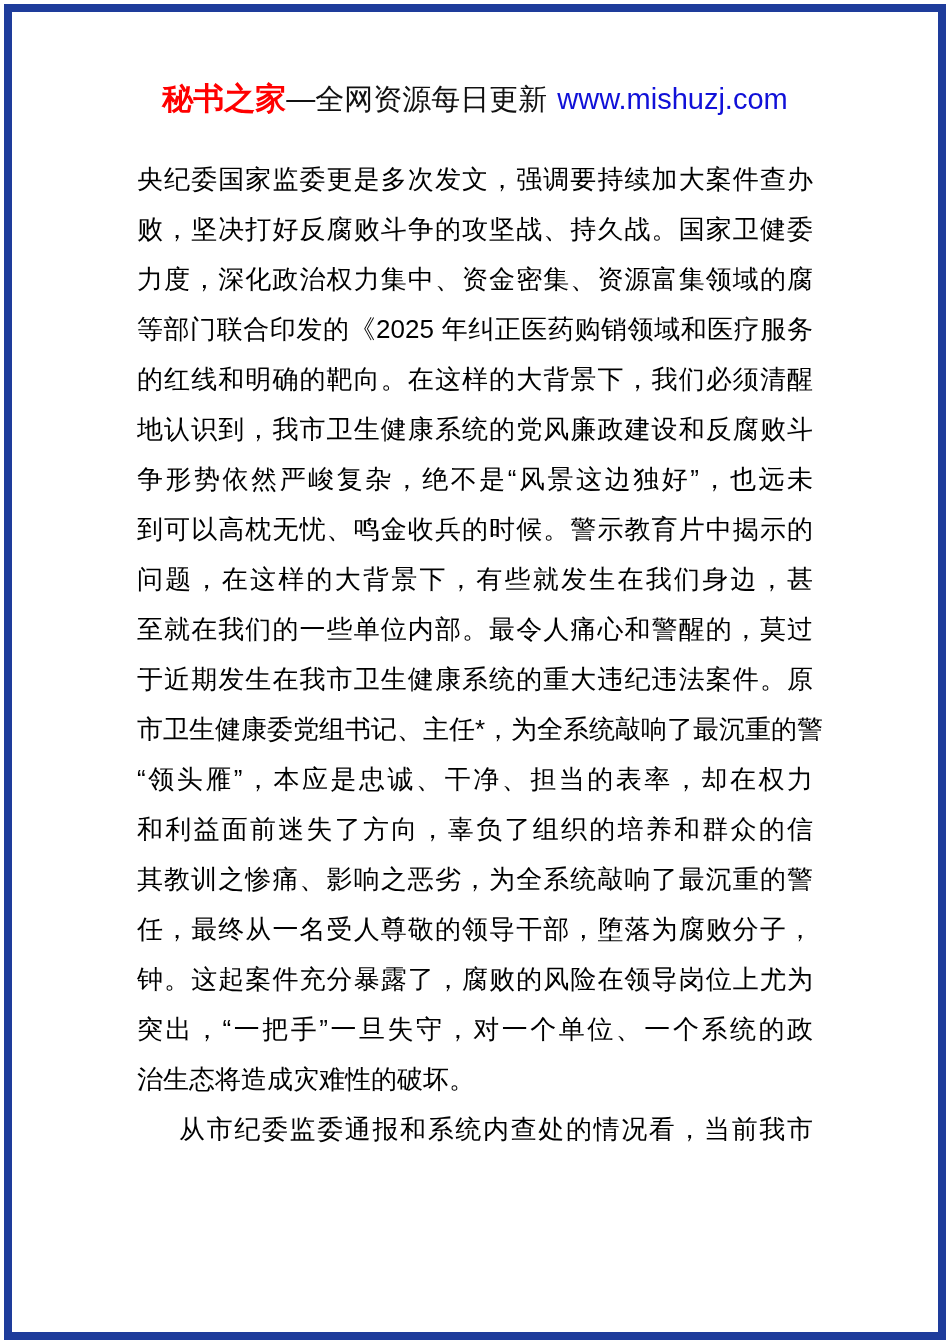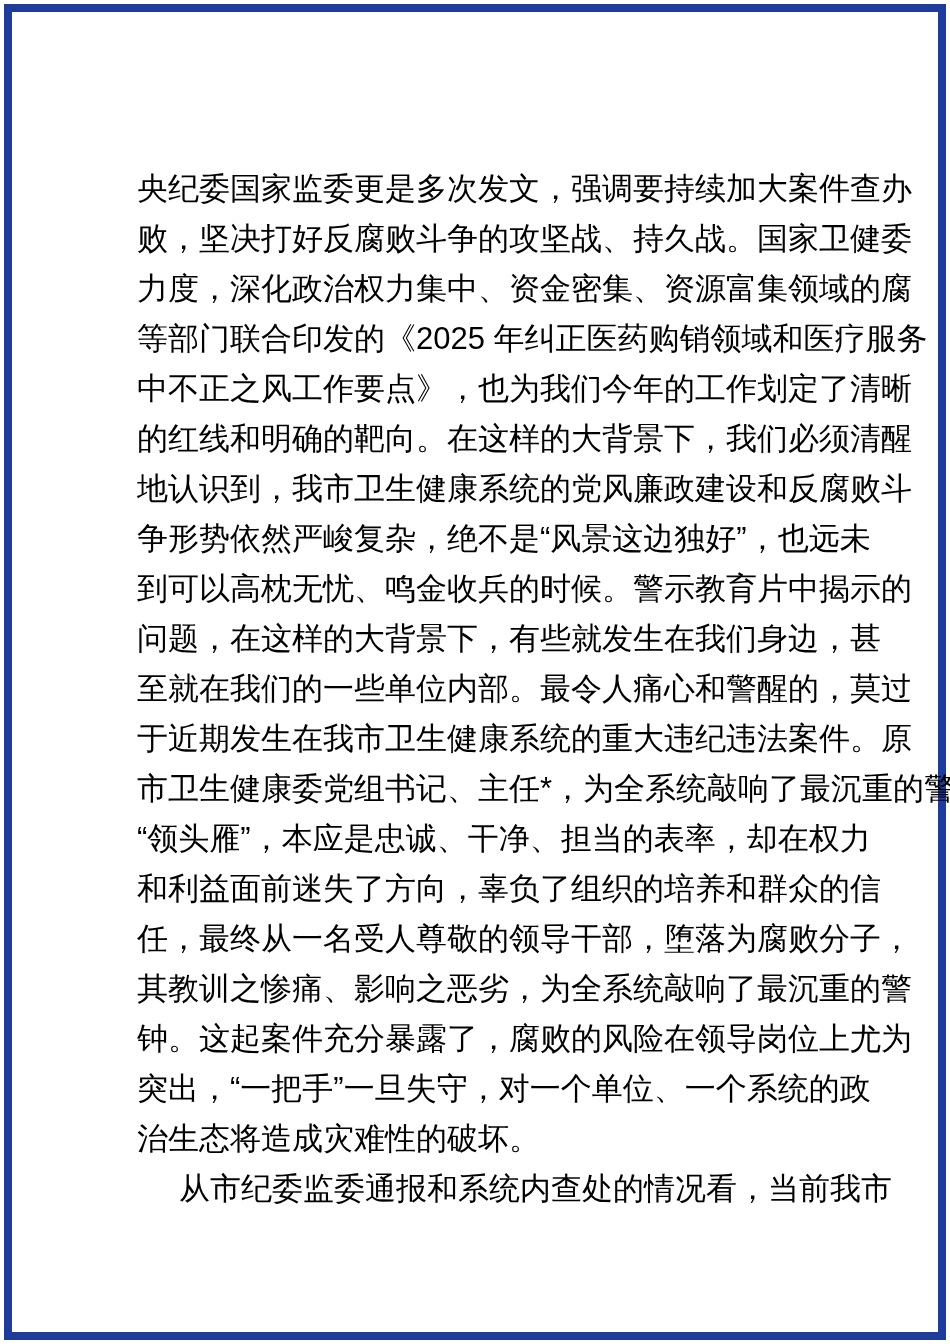--- a/index.html
+++ b/index.html
@@ -41,25 +41,25 @@
     color: #111111;
     font-weight: 400;
   }
   .site-url {
     color: #1010d8;
     text-decoration: none;
     margin-left: 10px;
   }
   .body-text {
     position: absolute;
-    top: 164px;
+    top: 154px;
     left: 137px;
     width: 676px;
     color: #000000;
-    font-size: 31px;
+    font-size: 26px;
     font-weight: 400;
   }
   .line {
     line-height: 50px;
     height: 50px;
     text-align: justify;
     text-align-last: justify;
     white-space: nowrap;
   }
   .line.flush {
@@ -69,37 +69,39 @@
   .line.indent {
     padding-left: 42px;
   }
 </style>
 </head>
 <body>
 
 <div class="page">
   <div class="page-border"></div>
 
+  <div class="header">
+    <span class="site-name">秘书之家</span><span class="tagline">—全网资源每日更新</span><a class="site-url">www.mishuzj.com</a>
+  </div>
 
   <div class="body-text" id="body-text">
       <div class="line">央纪委国家监委更是多次发文，强调要持续加大案件查办</div>
       <div class="line">败，坚决打好反腐败斗争的攻坚战、持久战。国家卫健委</div>
       <div class="line">力度，深化政治权力集中、资金密集、资源富集领域的腐</div>
       <div class="line">等部门联合印发的《2025 年纠正医药购销领域和医疗服务</div>
-      <div class="line">中不正之风工作要点》，也为我们今年的工作划定了清晰</div>
       <div class="line">的红线和明确的靶向。在这样的大背景下，我们必须清醒</div>
       <div class="line">地认识到，我市卫生健康系统的党风廉政建设和反腐败斗</div>
       <div class="line">争形势依然严峻复杂，绝不是“风景这边独好”，也远未</div>
       <div class="line">到可以高枕无忧、鸣金收兵的时候。警示教育片中揭示的</div>
       <div class="line">问题，在这样的大背景下，有些就发生在我们身边，甚</div>
       <div class="line">至就在我们的一些单位内部。最令人痛心和警醒的，莫过</div>
       <div class="line">于近期发生在我市卫生健康系统的重大违纪违法案件。原</div>
       <div class="line">市卫生健康委党组书记、主任*，为全系统敲响了最沉重的警</div>
       <div class="line">“领头雁”，本应是忠诚、干净、担当的表率，却在权力</div>
       <div class="line">和利益面前迷失了方向，辜负了组织的培养和群众的信</div>
+      <div class="line">其教训之惨痛、影响之恶劣，为全系统敲响了最沉重的警</div>
       <div class="line">任，最终从一名受人尊敬的领导干部，堕落为腐败分子，</div>
-      <div class="line">其教训之惨痛、影响之恶劣，为全系统敲响了最沉重的警</div>
       <div class="line">钟。这起案件充分暴露了，腐败的风险在领导岗位上尤为</div>
       <div class="line">突出，“一把手”一旦失守，对一个单位、一个系统的政</div>
       <div class="line flush">治生态将造成灾难性的破坏。</div>
       <div class="line indent">从市纪委监委通报和系统内查处的情况看，当前我市</div>
     </div>
 </div>
 
 </body></html>

